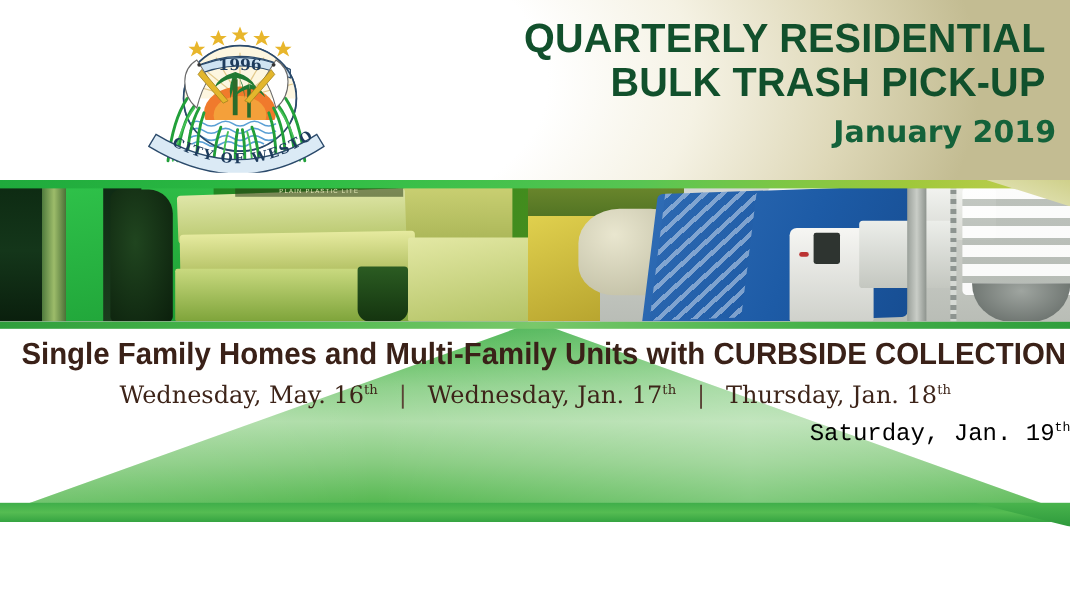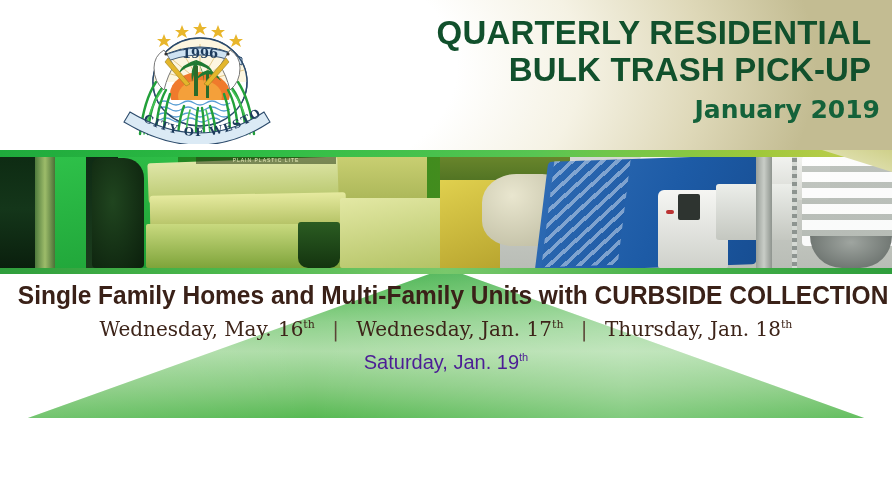--- a/index.html
+++ b/index.html
@@ -7,21 +7,21 @@
     padding: 0;
     background: #ffffff;
   }
   body {
     font-family: "Liberation Sans", sans-serif;
   }
 
   #flyer {
     position: relative;
     width: 892px;
-    height: 418px;
+    height: 500px;
     overflow: hidden;
     background: #ffffff;
   }
 
   
   .header {
     position: absolute;
     left: 0; top: 0;
     width: 892px;
     height: 150px;
@@ -302,25 +302,26 @@
     margin-top: 25px;
     font-family: "Liberation Sans", sans-serif;
     font-weight: bold;
     font-size: 25.5px;
     line-height: 30px;
     color: #3a2118;
     white-space: nowrap;
   }
   .line-dates2 {
     margin-top: 2px;
-    font-family: Liberation Sans, sans-serif;
+    font-family: Liberation Mono, monospace;
     font-size: 20px;
     line-height: 26px;
-    color: #4c1d95;
-    white-space: nowrap;
+    color: #000000;
+    white-space: nowrap;
+    text-align: right;
   }
   .line-dates2 sup { font-size: 11px; vertical-align: super; }
 
   
   .green-band {
     position: absolute;
     left: 0; top: 419px;
     width: 892px; height: 16px;
     background: linear-gradient(180deg,#3fae4a,#55bc52,#35a441);
     z-index: 3;

